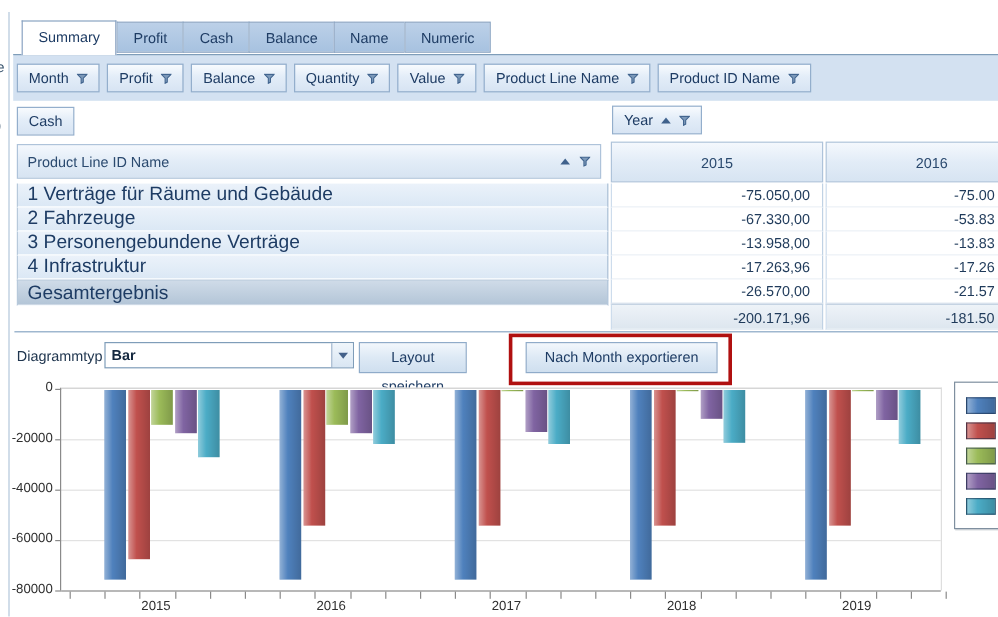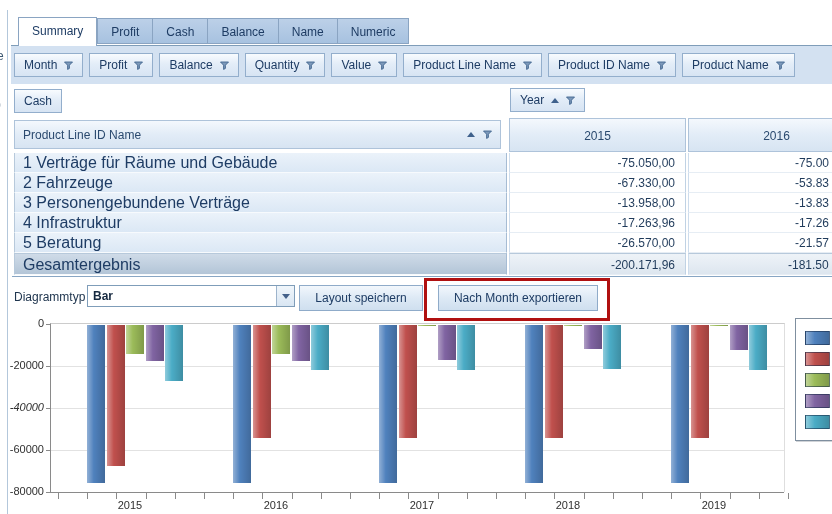--- a/index.html
+++ b/index.html
@@ -51,21 +51,21 @@
   #type-select{position:absolute;left:87px;top:285px;width:208px;height:22px;box-sizing:border-box;
        background:#fff;border:1px solid #7f9db9;display:flex;align-items:center;cursor:pointer;font-weight:bold;}
   #type-select .sel-text{flex:1;font-size:12px;color:#15283f;padding-left:5px;}
   #type-select .sel-arrow{width:18px;height:100%;box-sizing:border-box;border-left:1px solid #9db4cc;
        background:linear-gradient(180deg,#f0f6fb,#d9e6f3);display:flex;align-items:center;justify-content:center;}
   .darrow{width:0;height:0;border-left:4px solid transparent;border-right:4px solid transparent;
        border-top:5px solid #44618a;}
   .btn{position:absolute;height:26px;box-sizing:border-box;font-size:12px;color:#1e3c64;text-align:center;
        background:linear-gradient(180deg,#f2f7fc,#dde9f5 50%,#cfdfef);border:1px solid #8fabc9;
        padding:0 14px;line-height:24px;cursor:pointer;}
-  #btn-save{left:299px;top:285px;width:124px;}
+  #btn-save{left:299px;top:285px;width:90px;}
   #btn-export{left:438px;top:285px;width:160px;}
   #annotation{position:absolute;left:424px;top:278px;width:186px;height:43px;box-sizing:border-box;
        border:3px solid #b01010;z-index:50;pointer-events:none;}
   
   #chart{position:absolute;left:0;top:315px;width:832px;height:199px;font-size:11px;color:#303030;}
   .ylab{position:absolute;width:44px;text-align:right;height:12px;line-height:12px;}
   #plot{position:absolute;left:50px;top:8px;width:733px;height:168px;box-sizing:content-box;
        border-left:1px solid #8a8a8a;border-top:1px solid #cccccc;border-right:1px solid #dedede;background:#fff;}
   .gline{position:absolute;left:0;width:100%;height:1px;background:#e2e2e2;}
   #xaxis{position:absolute;left:0;top:168px;width:100%;height:1px;background:#8a8a8a;}
@@ -135,26 +135,20 @@
           <svg width="9" height="9" viewBox="0 0 9 9">
             <path d="M0.5 1 h8 l-3.1 3.2 v3.2 l-1.8 1 v-4.2 z" fill="#7c99ba" stroke="#42658f" stroke-width="0.9"></path>
           </svg>
         </div>
         <div class="chip">
           <span>Product ID Name</span>
           <svg width="9" height="9" viewBox="0 0 9 9">
             <path d="M0.5 1 h8 l-3.1 3.2 v3.2 l-1.8 1 v-4.2 z" fill="#7c99ba" stroke="#42658f" stroke-width="0.9"></path>
           </svg>
         </div>
-        <div class="chip">
-          <span>Product Name</span>
-          <svg width="9" height="9" viewBox="0 0 9 9">
-            <path d="M0.5 1 h8 l-3.1 3.2 v3.2 l-1.8 1 v-4.2 z" fill="#7c99ba" stroke="#42658f" stroke-width="0.9"></path>
-          </svg>
-        </div>
       </div>
   </div>
 
   <div class="chip" style="position:absolute;left:14px;top:89px;">
     <span>Cash</span>
   </div>
 
   <div class="chip" style="position:absolute;left:510px;top:88px;">
     <span>Year</span>
     <span class="sort-asc"></span>
@@ -174,21 +168,20 @@
   </div>
   <div class="hdr-cell col-hdr" style="left:509px;width:177px;">2015</div>
   <div class="hdr-cell col-hdr" style="left:688px;width:177px;">2016</div>
 
   <div id="pivot-body">
     <div class="pcol" id="col-labels" style="left:0;width:493px;">
         <div class="rlabel">1 Verträge für Räume und Gebäude</div>
         <div class="rlabel">2 Fahrzeuge</div>
         <div class="rlabel">3 Personengebundene Verträge</div>
         <div class="rlabel">4 Infrastruktur</div>
-        <div class="rlabel">5 Beratung</div>
         <div class="rlabel total">Gesamtergebnis</div>
       </div>
     <div class="pcol" id="col-2015" style="left:495px;width:177px;">
         <div class="vcell">-75.050,00</div>
         <div class="vcell">-67.330,00</div>
         <div class="vcell">-13.958,00</div>
         <div class="vcell">-17.263,96</div>
         <div class="vcell">-26.570,00</div>
         <div class="vcell total">-200.171,96</div>
       </div>
@@ -289,21 +282,21 @@
         </div>
         <div class="leg-item">
           <span class="leg-swatch" style="background-color: rgb(128, 100, 162);"></span>
         </div>
         <div class="leg-item">
           <span class="leg-swatch" style="background-color: rgb(75, 172, 198);"></span>
         </div>
       </div>
   <div class="ylab" style="top: 2px; left: 0px;">0</div>
       <div class="ylab" style="top: 44px; left: 0px;">-20000</div>
-      <div class="ylab" style="top: 86px; left: 0px; font-style: italic;">-40000</div>
+      <div class="ylab" style="top: 86px; left: 0px;">-40000</div>
       <div class="ylab" style="top: 128px; left: 0px;">-60000</div>
       <div class="ylab" style="top: 170px; left: 0px;">-80000</div>
       <div class="xlab" style="left: 57px;">2015</div>
       <div class="xlab" style="left: 203px;">2016</div>
       <div class="xlab" style="left: 349px;">2017</div>
       <div class="xlab" style="left: 495px;">2018</div>
       <div class="xlab" style="left: 641px;">2019</div>
     </div>
 
 </div>

